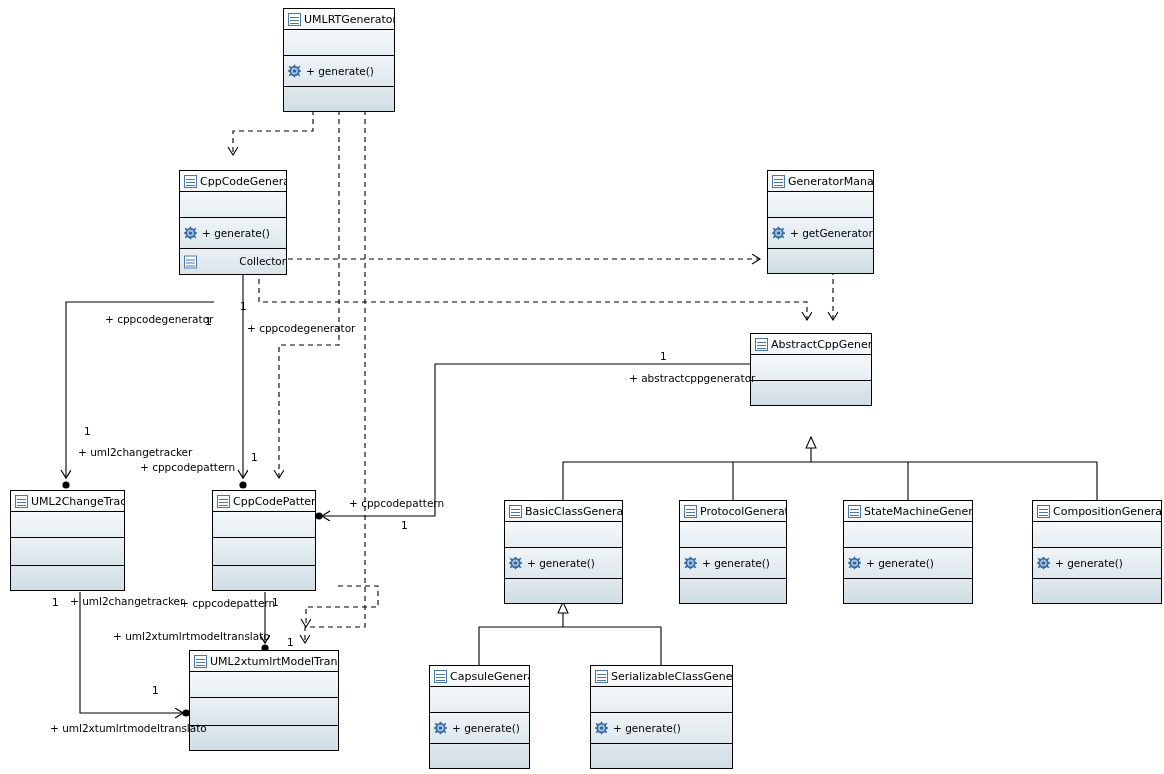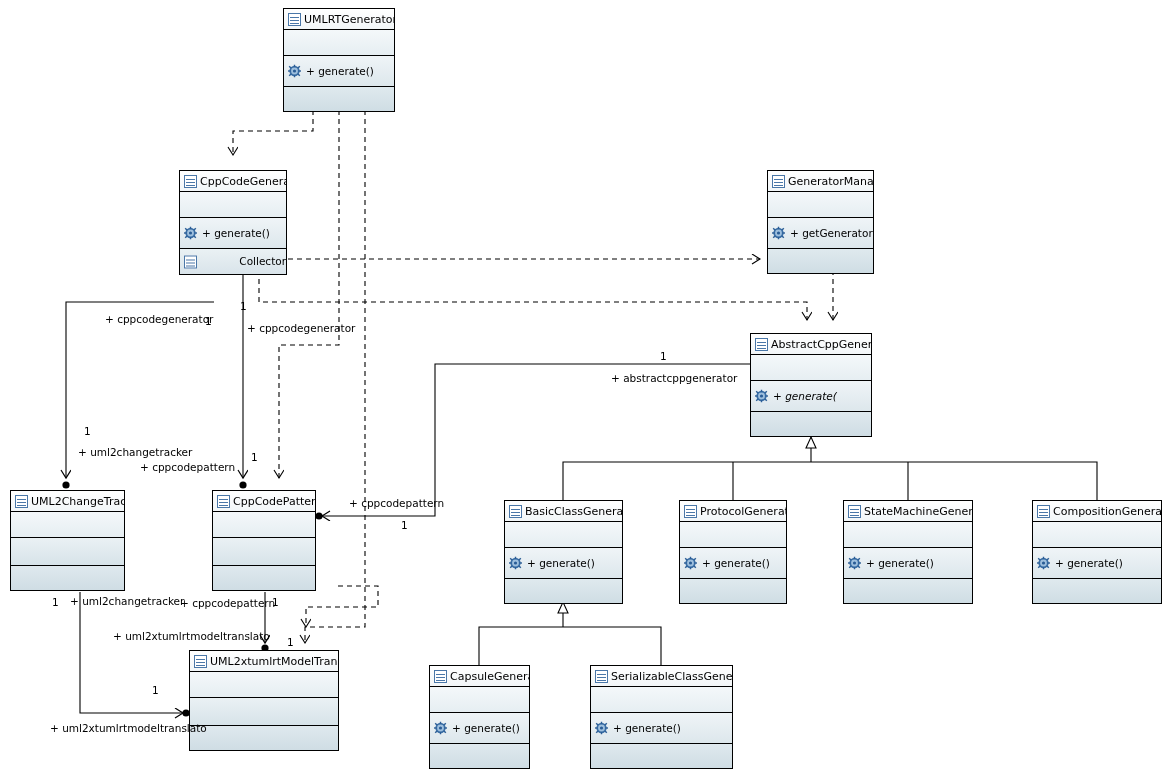--- a/index.html
+++ b/index.html
@@ -306,37 +306,20 @@
           </span><span class="">+ getGenerator()</span></div>
         <div class="uml-row row-tail"></div>
       </div>
       <div class="uml-class" style="left: 750px; top: 333px; width: 122px;">
         <div class="uml-row row-title"><span class="icon-class">
             <i></i>
             <i></i>
             <i></i>
           </span><span>AbstractCppGenerator</span></div>
         <div class="uml-row row-attrs"></div>
-        <div class="uml-row row-ops"><span class="icon-gear">
-            <svg width="13" height="13" viewBox="0 0 13 13">
-              <g fill="#2b5d96">
-                <circle cx="6.5" cy="6.5" r="5.2" fill="#3a6ea5"></circle>
-                <circle cx="6.5" cy="6.5" r="3.4" fill="#9fc0de"></circle>
-                <circle cx="6.5" cy="6.5" r="1.6" fill="#2b5d96"></circle>
-                <rect x="5.8" y="0" width="1.4" height="2.6"></rect>
-                <rect x="5.8" y="10.4" width="1.4" height="2.6"></rect>
-                <rect x="0" y="5.8" width="2.6" height="1.4"></rect>
-                <rect x="10.4" y="5.8" width="2.6" height="1.4"></rect>
-                <rect x="1.4" y="1.4" width="1.4" height="2.6" transform="rotate(-45 2.1 2.7)"></rect>
-                <rect x="10.2" y="9" width="1.4" height="2.6" transform="rotate(-45 10.9 10.3)"></rect>
-                <rect x="1.4" y="9" width="1.4" height="2.6" transform="rotate(45 2.1 10.3)"></rect>
-                <rect x="10.2" y="1.4" width="1.4" height="2.6" transform="rotate(45 10.9 2.7)"></rect>
-              </g>
-            </svg>
-          </span><span class="abstract-op">+ generate(</span></div>
         <div class="uml-row row-tail"></div>
       </div>
       <div class="uml-class" style="left: 10px; top: 490px; width: 115px;">
         <div class="uml-row row-title"><span class="icon-class">
             <i></i>
             <i></i>
             <i></i>
           </span><span>UML2ChangeTracker</span></div>
         <div class="uml-row row-attrs"></div>
         <div class="uml-row row-empty"></div>
@@ -517,21 +500,21 @@
             </svg>
           </span><span class="">+ generate()</span></div>
         <div class="uml-row row-tail"></div>
       </div>
     </div>
   <div id="label-layer">
       <div class="edge-label" style="left: 105px; top: 313px;">+ cppcodegenerator</div>
       <div class="edge-label" style="left: 247px; top: 322px;">+ cppcodegenerator</div>
       <div class="edge-label" style="left: 78px; top: 446px;">+ uml2changetracker</div>
       <div class="edge-label" style="left: 140px; top: 461px;">+ cppcodepattern</div>
-      <div class="edge-label" style="left: 611px; top: 372px;">+ abstractcppgenerator</div>
+      <div class="edge-label" style="left: 629px; top: 372px;">+ abstractcppgenerator</div>
       <div class="edge-label" style="left: 349px; top: 497px;">+ cppcodepattern</div>
       <div class="edge-label" style="left: 70px; top: 595px;">+ uml2changetracker</div>
       <div class="edge-label" style="left: 180px; top: 597px;">+ cppcodepattern</div>
       <div class="edge-label" style="left: 113px; top: 630px;">+ uml2xtumlrtmodeltranslato</div>
       <div class="edge-label" style="left: 50px; top: 722px;">+ uml2xtumlrtmodeltranslato</div>
       <div class="mult-label" style="left: 205px; top: 315px;">1</div>
       <div class="mult-label" style="left: 240px; top: 300px;">1</div>
       <div class="mult-label" style="left: 660px; top: 350px;">1</div>
       <div class="mult-label" style="left: 84px; top: 425px;">1</div>
       <div class="mult-label" style="left: 251px; top: 451px;">1</div>

